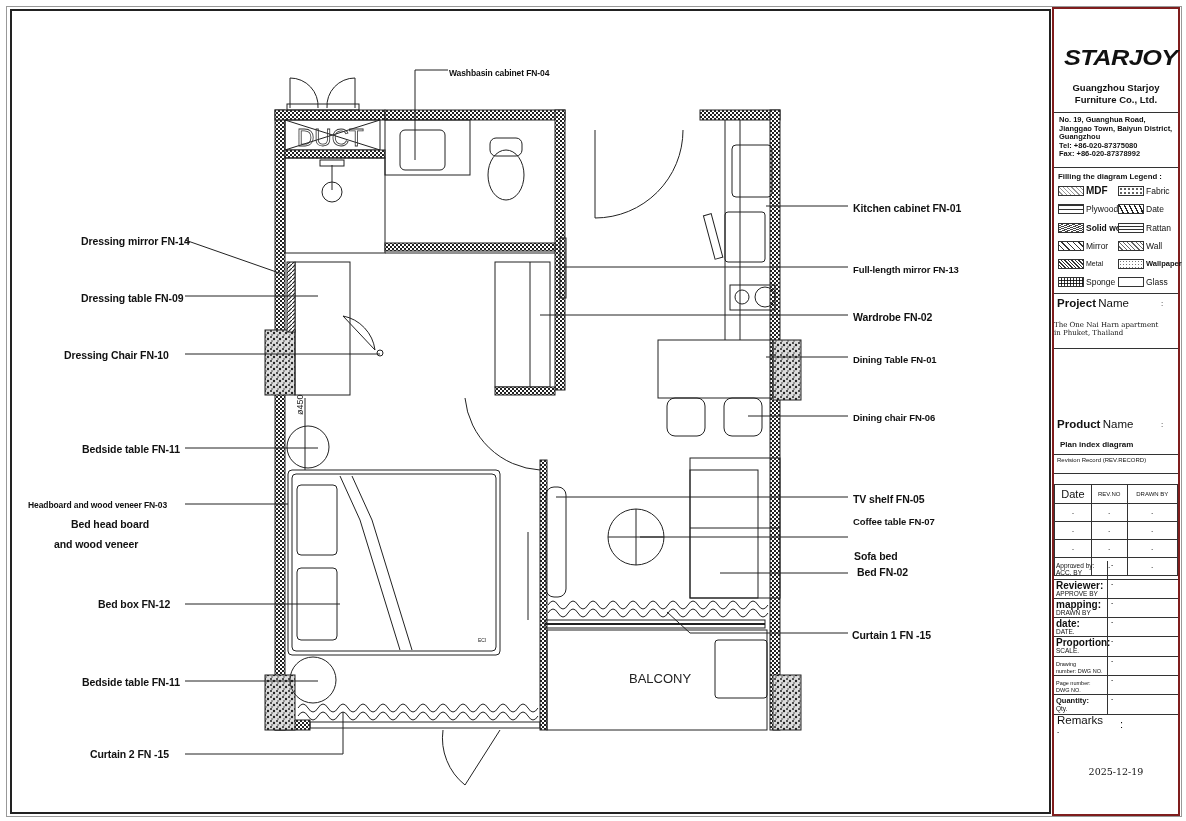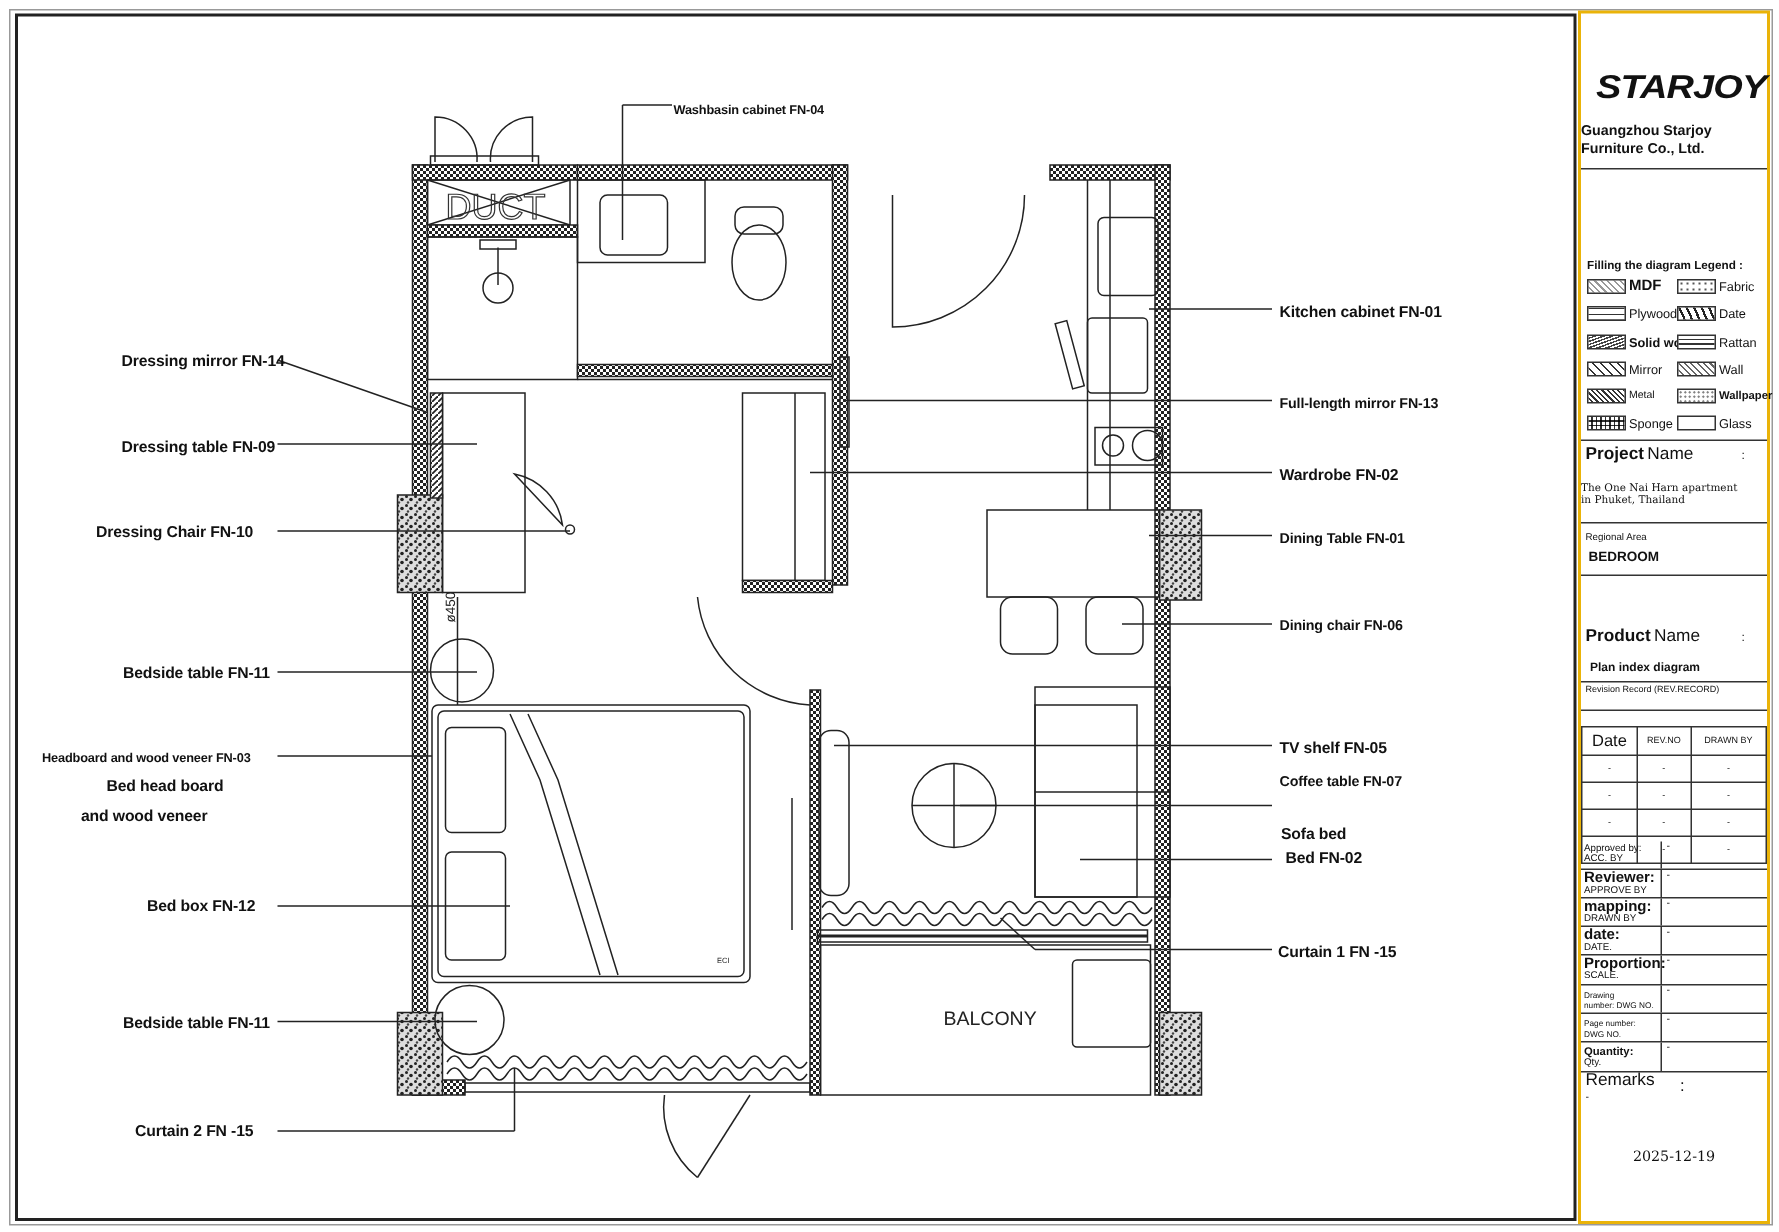--- a/index.html
+++ b/index.html
@@ -4,24 +4,24 @@
 <style>
   html,body{margin:0;padding:0;background:#fff;}
   body{width:1186px;height:821px;position:relative;overflow:hidden;font-family:"Liberation Sans",sans-serif;color:#111;}
   .frame-outer{position:absolute;left:6px;top:6px;width:1176px;height:811px;border:1px solid #999;box-sizing:border-box;}
   .frame-inner{position:absolute;left:10px;top:9px;width:1041px;height:805px;border:2px solid #222;box-sizing:border-box;}
   .plan{position:absolute;left:0;top:0;width:1050px;height:821px;}
   .lbl{position:absolute;font-weight:bold;font-size:10.5px;white-space:nowrap;letter-spacing:-0.1px;}
   .lbl.sm{font-size:8.5px;}
 
   
-  .tb{position:absolute;left:1052px;top:7px;width:128px;height:809px;border:2px solid #eab308;box-sizing:border-box;font-size:8px;}
+  .tb{position:absolute;left:1052px;top:7px;width:128px;height:809px;border:2px solid #7f1d1d;box-sizing:border-box;font-size:8px;}
   .tb .sec{position:absolute;left:0;width:124px;border-bottom:1.5px solid #333;box-sizing:border-box;}
   .logo{position:absolute;left:10px;top:36px;font-size:22px;font-weight:900;letter-spacing:-0.5px;font-style:italic;transform:scaleX(1.15);transform-origin:left;}
-  .company{position:absolute;left:0;width:124px;top:73px;text-align:left;font-size:9.5px;font-weight:bold;line-height:12px;}
+  .company{position:absolute;left:0;width:124px;top:73px;text-align:center;font-size:9.5px;font-weight:bold;line-height:12px;}
   .addr{position:absolute;left:5px;top:107px;font-size:7.5px;font-weight:bold;line-height:8.5px;}
   .legend-title{position:absolute;left:4px;top:165px;font-size:7.8px;font-weight:bold;}
   .leg{position:absolute;display:flex;align-items:center;gap:2px;}
   .sw{width:26px;height:10px;border:1px solid #333;box-sizing:border-box;}
   .sw.mdf{background:repeating-linear-gradient(45deg,#fff 0 2px,#999 2px 3px);}
   .sw.fab{background:radial-gradient(#555 0.7px,transparent 0.8px) 0 0/4px 4px #fff;}
   .sw.ply{background:repeating-linear-gradient(0deg,#fff 0 3px,#333 3px 4px);}
   .sw.stone{background:repeating-linear-gradient(65deg,#fff 0 3px,#222 3px 4.5px);}
   .sw.solid{background:repeating-linear-gradient(160deg,#fff 0 1px,#444 1px 2px);}
   .sw.rattan{background:repeating-linear-gradient(0deg,#fff 0 2px,#333 2px 3px),#fff;}
@@ -218,20 +218,29 @@
 <div class="lbl" style="left:852px;top:629px">Curtain 1 FN -15</div>
 
 <div class="tb">
   <div class="sec" style="top:0;height:104px">
     <div class="logo">STARJOY</div>
     <div class="company">
       <div>Guangzhou Starjoy</div>
       <div>Furniture Co., Ltd.</div>
     </div>
   </div>
+  <div class="sec" style="top:104px;height:55px">
+    <div class="addr" style="top:3px">
+      <div>No. 19, Guanghua Road,</div>
+      <div>Jianggao Town, Baiyun District,</div>
+      <div>Guangzhou</div>
+      <div>Tel: +86-020-87375080</div>
+      <div>Fax: +86-020-87378992</div>
+    </div>
+  </div>
   <div class="sec" style="top:159px;height:126px">
     <div class="legend-title" style="top:4px">Filling the diagram Legend :</div>
     <div class="leg" style="left:4px;top:18px">
         <div class="sw mdf"></div>
         <div class="tx" style="font-size:10px;font-weight:bold">MDF</div>
       </div>
     <div class="leg" style="left:64px;top:18px">
         <div class="sw fab"></div>
         <div class="tx">Fabric</div>
       </div>
@@ -275,24 +284,20 @@
         <div class="sw glass"></div>
         <div class="tx">Glass</div>
       </div>
   </div>
   <div class="sec" style="top:285px;height:55px">
     <div style="position:absolute;left:3px;top:3px"><span class="big">Project</span> <span class="bigl">Name</span><span style="position:absolute;left:104px;top:2px">:</span></div>
     <div class="val" style="position:absolute;left:0;width:124px;top:27px;line-height:8px">
       <div>The One Nai Harn apartment</div>
       <div>in Phuket, Thailand</div>
     </div>
-  </div>
-  <div class="sec" style="top:340px;height:35px">
-    <div style="position:absolute;left:3px;top:6px;font-size:6.5px">Regional Area</div>
-    <div style="position:absolute;left:5px;top:17px;font-size:9px;font-weight:bold">BEDROOM</div>
   </div>
   <div class="sec" style="top:408px;height:38px">
     <div style="position:absolute;left:3px;top:1px"><span class="big">Product</span> <span class="bigl">Name</span><span style="position:absolute;left:104px;top:2px">:</span></div>
     <div style="position:absolute;left:6px;top:23px;font-size:8px;font-weight:bold">Plan index diagram</div>
   </div>
   <div class="sec" style="top:446px;height:19px">
     <div style="position:absolute;left:3px;top:2px;font-size:6px">Revision Record (REV.RECORD)</div>
   </div>
   <table class="rev-table">
     <tbody>

